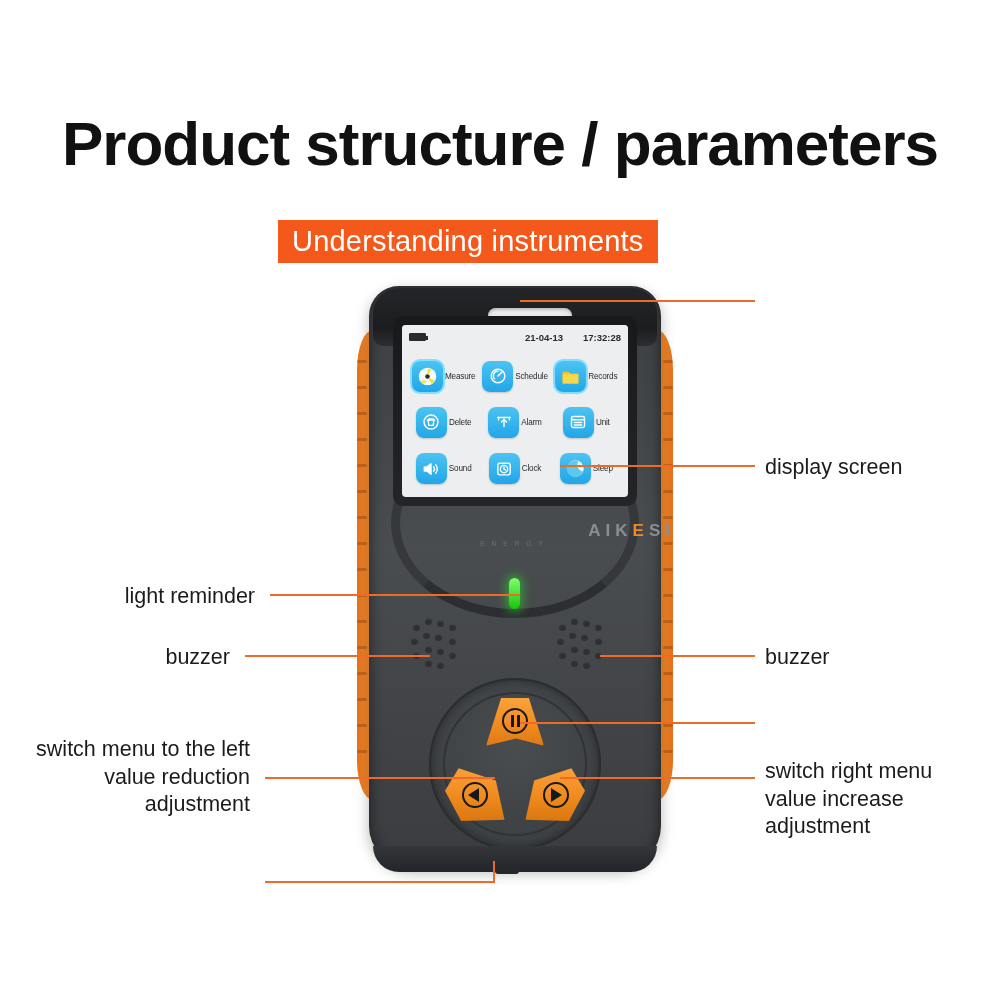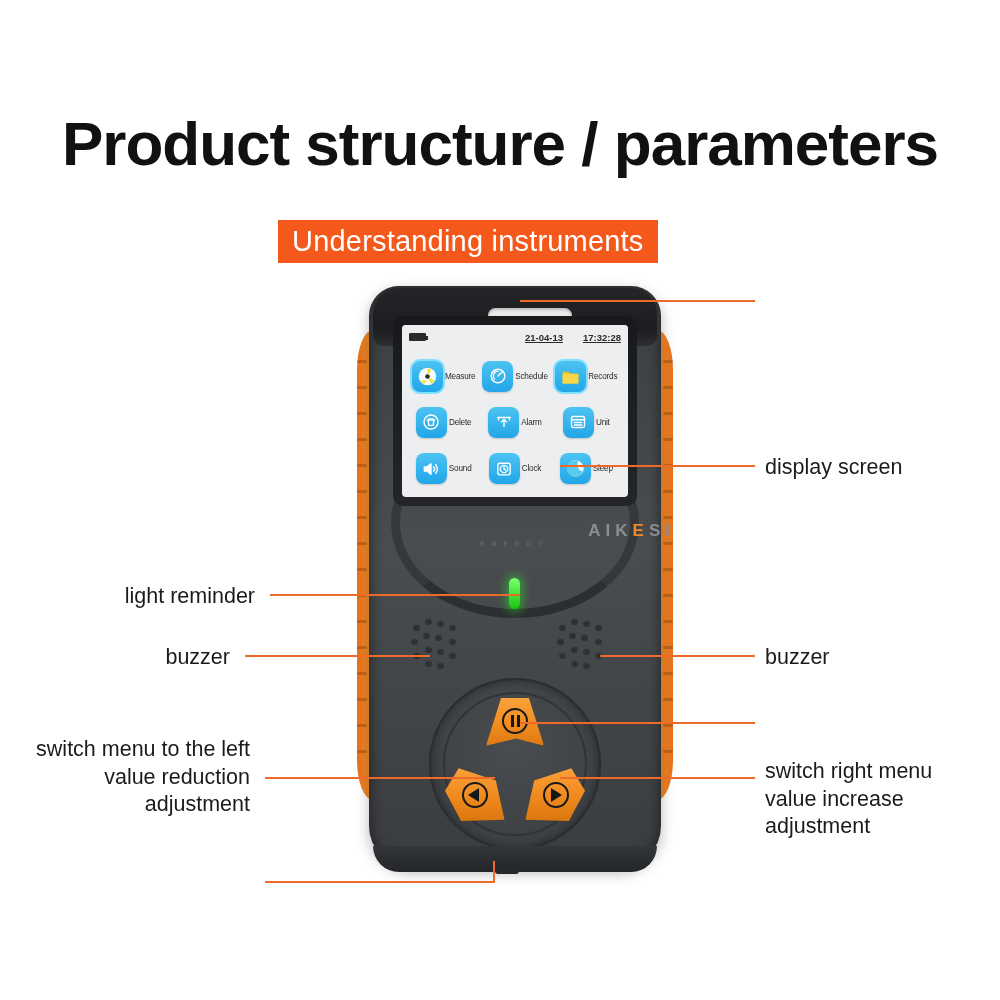--- a/index.html
+++ b/index.html
@@ -88,21 +88,20 @@
     background: #eceef0;
     border-radius: 4px; overflow: hidden;
     display: flex; flex-direction: column;
   }
   .statusbar {
     height: 17px; flex: 0 0 17px;
     display: flex; align-items: center;
     padding: 12px 7px; gap: 6px;
     font-size: 9.5px; color: #2a2a2a; font-weight: 700;
     background: #eceef0;
-    text-decoration: underline;
   }
   .batt {
     width: 17px; height: 8px; border: 1px solid #2a2a2a; border-radius: 1px;
     position: relative; background: #2a2a2a;
   }
   .batt:after {
     content: ""; position: absolute; right: -3px; top: 2px;
     width: 2px; height: 4px; background: #2a2a2a;
   }
   .sb-spacer { flex: 1; }

